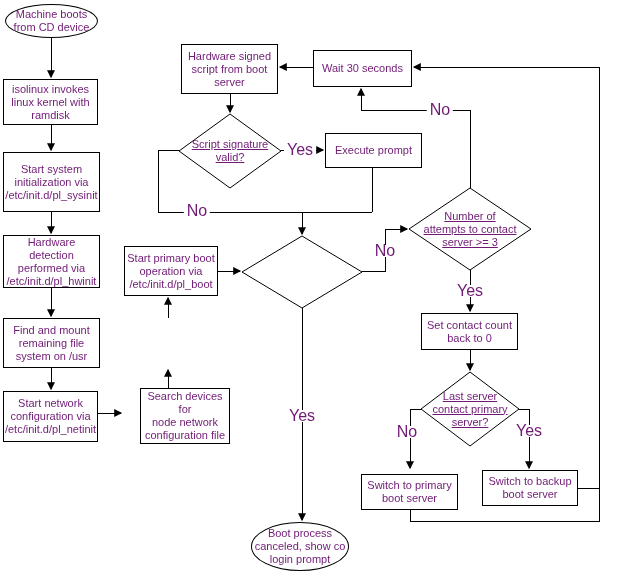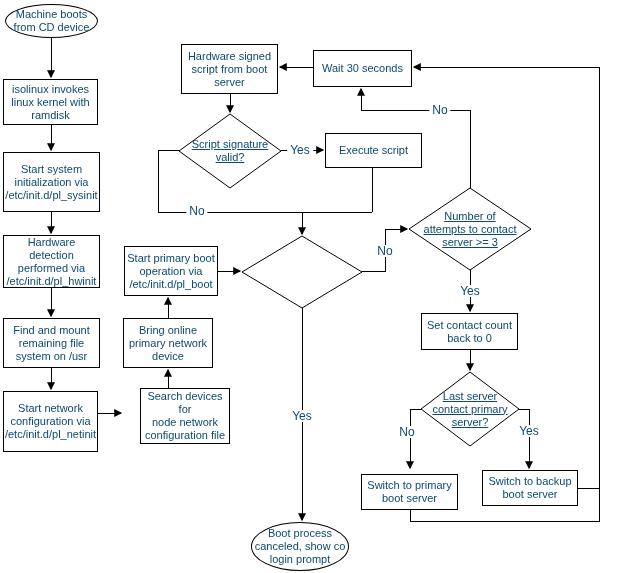--- a/index.html
+++ b/index.html
@@ -1,33 +1,33 @@
 <!DOCTYPE html>
 <html><head>
 <meta charset="utf-8">
 <style>
   html,body{margin:0;padding:0;background:#ffffff;}
   .stage{
     position:relative;width:629px;height:573px;background:#ffffff;
-    font-family:"Liberation Sans","DejaVu Sans",sans-serif;color:#0c4a6e;overflow:hidden;
+    font-family:"Liberation Sans","DejaVu Sans",sans-serif;color:#701a75;overflow:hidden;
   }
   .stage svg{position:absolute;left:0;top:0;}
   .node{
     position:absolute;box-sizing:border-box;background:#ffffff;border:1px solid #000000;
     display:flex;align-items:center;justify-content:center;text-align:center;z-index:1;
   }
   .terminator{border-radius:50%;}
   .dlabel{
     position:absolute;display:flex;align-items:center;justify-content:center;
     text-align:center;z-index:1;text-decoration:underline;
   }
   .node-label{white-space:pre-line;font-size:11px;line-height:13px;}
   .elabel{
     position:absolute;transform:translate(-50%,-50%);background:#ffffff;
-    padding:0 3px;font-size:12px;line-height:12px;z-index:2;
+    padding:0 3px;font-size:16px;line-height:12px;z-index:2;
   }
 </style>
 </head>
 <body>
 
 <div class="stage">
 
   <svg width="629" height="573" viewBox="0 0 629 573">
     <defs>
       <marker id="ah" viewBox="0 0 10 10" refX="8.5" refY="5" markerWidth="9" markerHeight="8" orient="auto-start-reverse">
@@ -92,50 +92,45 @@
     <span class="node-label">Hardware
 detection
 performed via
 /etc/init.d/pl_hwinit</span>
   </div>
   <div class="node" style="left:3px;top:318px;width:97px;height:50px">
     <span class="node-label">Find and mount
 remaining file
 system on /usr</span>
   </div>
-  <div class="node" style="left:3px;top:391px;width:95px;height:61px">
+  <div class="node" style="left:3px;top:391px;width:95px;height:51px">
     <span class="node-label">Start network
 configuration via
 /etc/init.d/pl_netinit</span>
   </div>
   <div class="node" style="left:140px;top:388px;width:90px;height:56px">
     <span class="node-label">Search devices for
 node network
 configuration file</span>
-  </div>
-  <div class="node" style="left:123px;top:318px;width:90px;height:50px">
-    <span class="node-label">Bring online
-primary network
-device</span>
   </div>
   <div class="node" style="left:124px;top:246px;width:94px;height:50px">
     <span class="node-label">Start primary boot
 operation via
 /etc/init.d/pl_boot</span>
   </div>
   <div class="node" style="left:181px;top:44px;width:97px;height:50px">
     <span class="node-label">Hardware signed
 script from boot
 server</span>
   </div>
   <div class="node" style="left:313px;top:50px;width:99px;height:37px">
     <span class="node-label">Wait 30 seconds</span>
   </div>
   <div class="node" style="left:325px;top:133px;width:97px;height:35px">
-    <span class="node-label">Execute script</span>
+    <span class="node-label">Execute prompt</span>
   </div>
   <div class="node" style="left:421px;top:313px;width:97px;height:37px">
     <span class="node-label">Set contact count
 back to 0</span>
   </div>
   <div class="node" style="left:361px;top:474px;width:97px;height:36px">
     <span class="node-label">Switch to primary
 boot server</span>
   </div>
   <div class="node" style="left:482px;top:470px;width:96px;height:36px">

